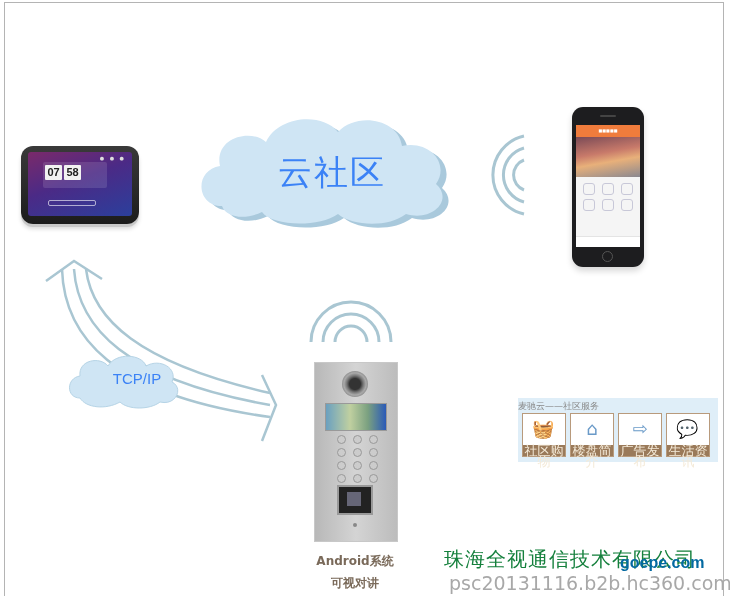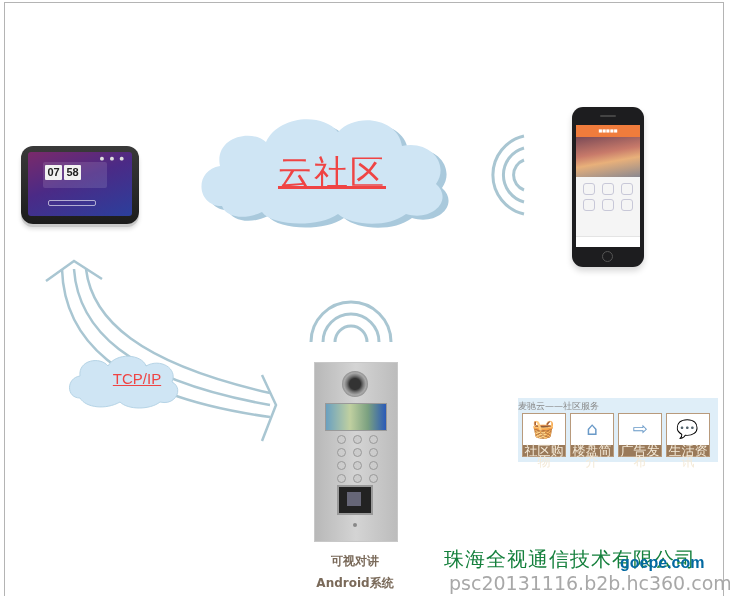--- a/index.html
+++ b/index.html
@@ -12,21 +12,21 @@
   .tablet-body { position:absolute; left:0; top:0; width:118px; height:78px; border-radius:12px; background:linear-gradient(#3a3a3a,#1c1c1c); box-shadow:0 3px 0 #c9c9c9, 0 5px 4px #dcdcdc; }
   .tablet-screen { position:absolute; left:7px; top:6px; width:104px; height:64px; border-radius:3px; background:linear-gradient(160deg,#7a2a6a 0%,#4b2a86 45%,#2b3f9c 100%); overflow:hidden; }
   .clock { position:absolute; left:17px; top:13px; display:flex; gap:2px; }
   .clock span { display:inline-block; width:17px; height:15px; background:#f2f2f2; color:#222; font:bold 11px "Liberation Sans", sans-serif; text-align:center; line-height:15px; border-radius:1px; }
   .clock-bar { position:absolute; left:15px; top:10px; width:64px; height:26px; background:rgba(255,255,255,0.12); border-radius:2px; }
   .tablet-menu { position:absolute; left:20px; top:48px; width:46px; height:4px; border:1px solid rgba(255,255,255,0.6); border-radius:2px; }
   .tablet-dots { position:absolute; right:6px; top:3px; color:#ddd; font-size:5px; letter-spacing:2px; }
 
   
   .cloud { position:absolute; }
-  .cloud-text { position:absolute; color:#ef4444; text-align:center;text-decoration:underline; }
+  .cloud-text { position:absolute; color:#3b82f6; text-align:center; }
   .main-cloud-text { left:272px; top:150px; width:120px; font:34px "DejaVu Sans", sans-serif; letter-spacing:2px; }
   .tcp-text { left:92px; top:370px; width:90px; font:15px "Liberation Sans", sans-serif; }
 
   
   .phone { left:572px; top:107px; width:72px; height:160px; border-radius:11px; background:#1d1d1f; box-shadow:0 4px 6px #d8d8d8; }
   .phone-screen { position:absolute; left:4px; top:18px; width:64px; height:122px; background:#f5f5f5; overflow:hidden; }
   .phone-header { height:12px; background:#f07c3c; color:#fff; font-size:4px; text-align:center; line-height:12px; }
   .phone-banner { height:40px; background:linear-gradient(170deg,#7a4a56 0%,#c87a6a 40%,#e8b07a 60%,#8a8890 100%); }
   .phone-grid { display:grid; grid-template-columns:repeat(3,1fr); gap:4px 0; padding:6px 4px 0; }
   .phone-grid div { width:10px; height:10px; margin:0 auto; border:1px solid #c8c8d8; border-radius:3px; }
@@ -149,22 +149,22 @@
     <span></span>
       <span></span>
       <span></span>
   </div>
   <div class="fp">
       <div class="fp-inner"></div>
     </div>
   <div class="mic"></div>
 </div>
 <div class="abs intercom-label">
+  <div>Android系统</div>
   <div>可视对讲</div>
-  <div>Android系统</div>
 </div>
 
 <div class="abs feature-title">
 </div>
 
 <div class="abs svc-panel">
   <div class="svc-title">麦驰云——社区服务</div>
   <div class="svc-items">
     <div class="svc-item">
       <div class="svc-icon">🧺</div>

